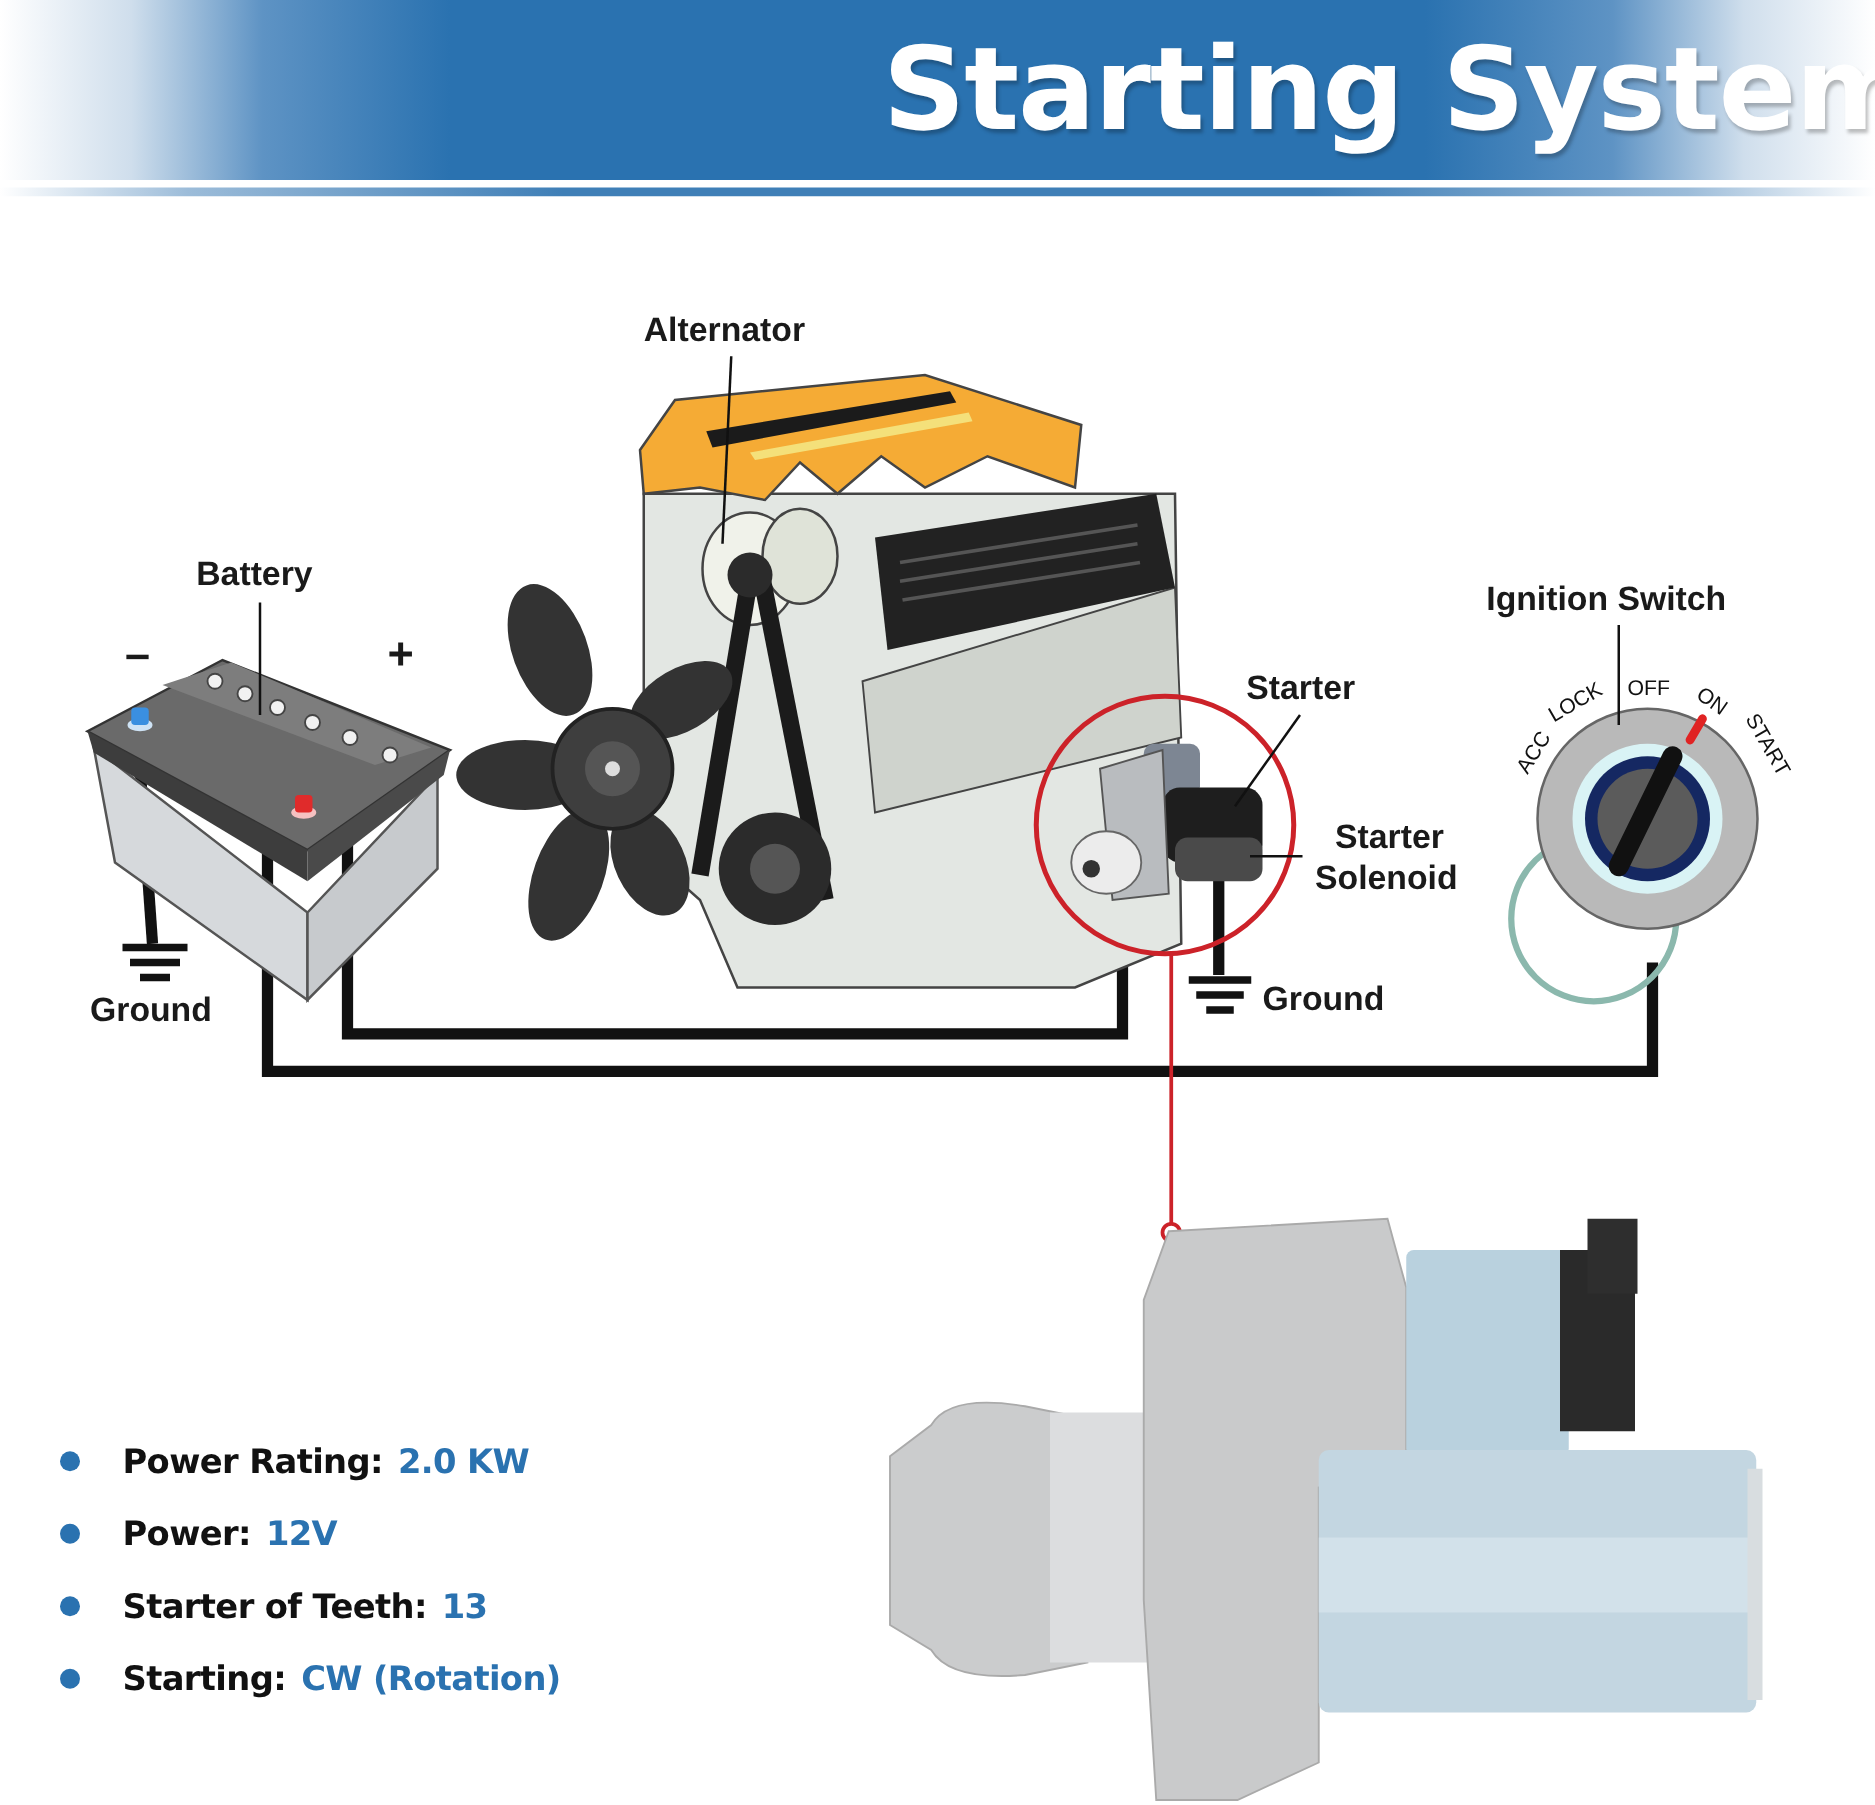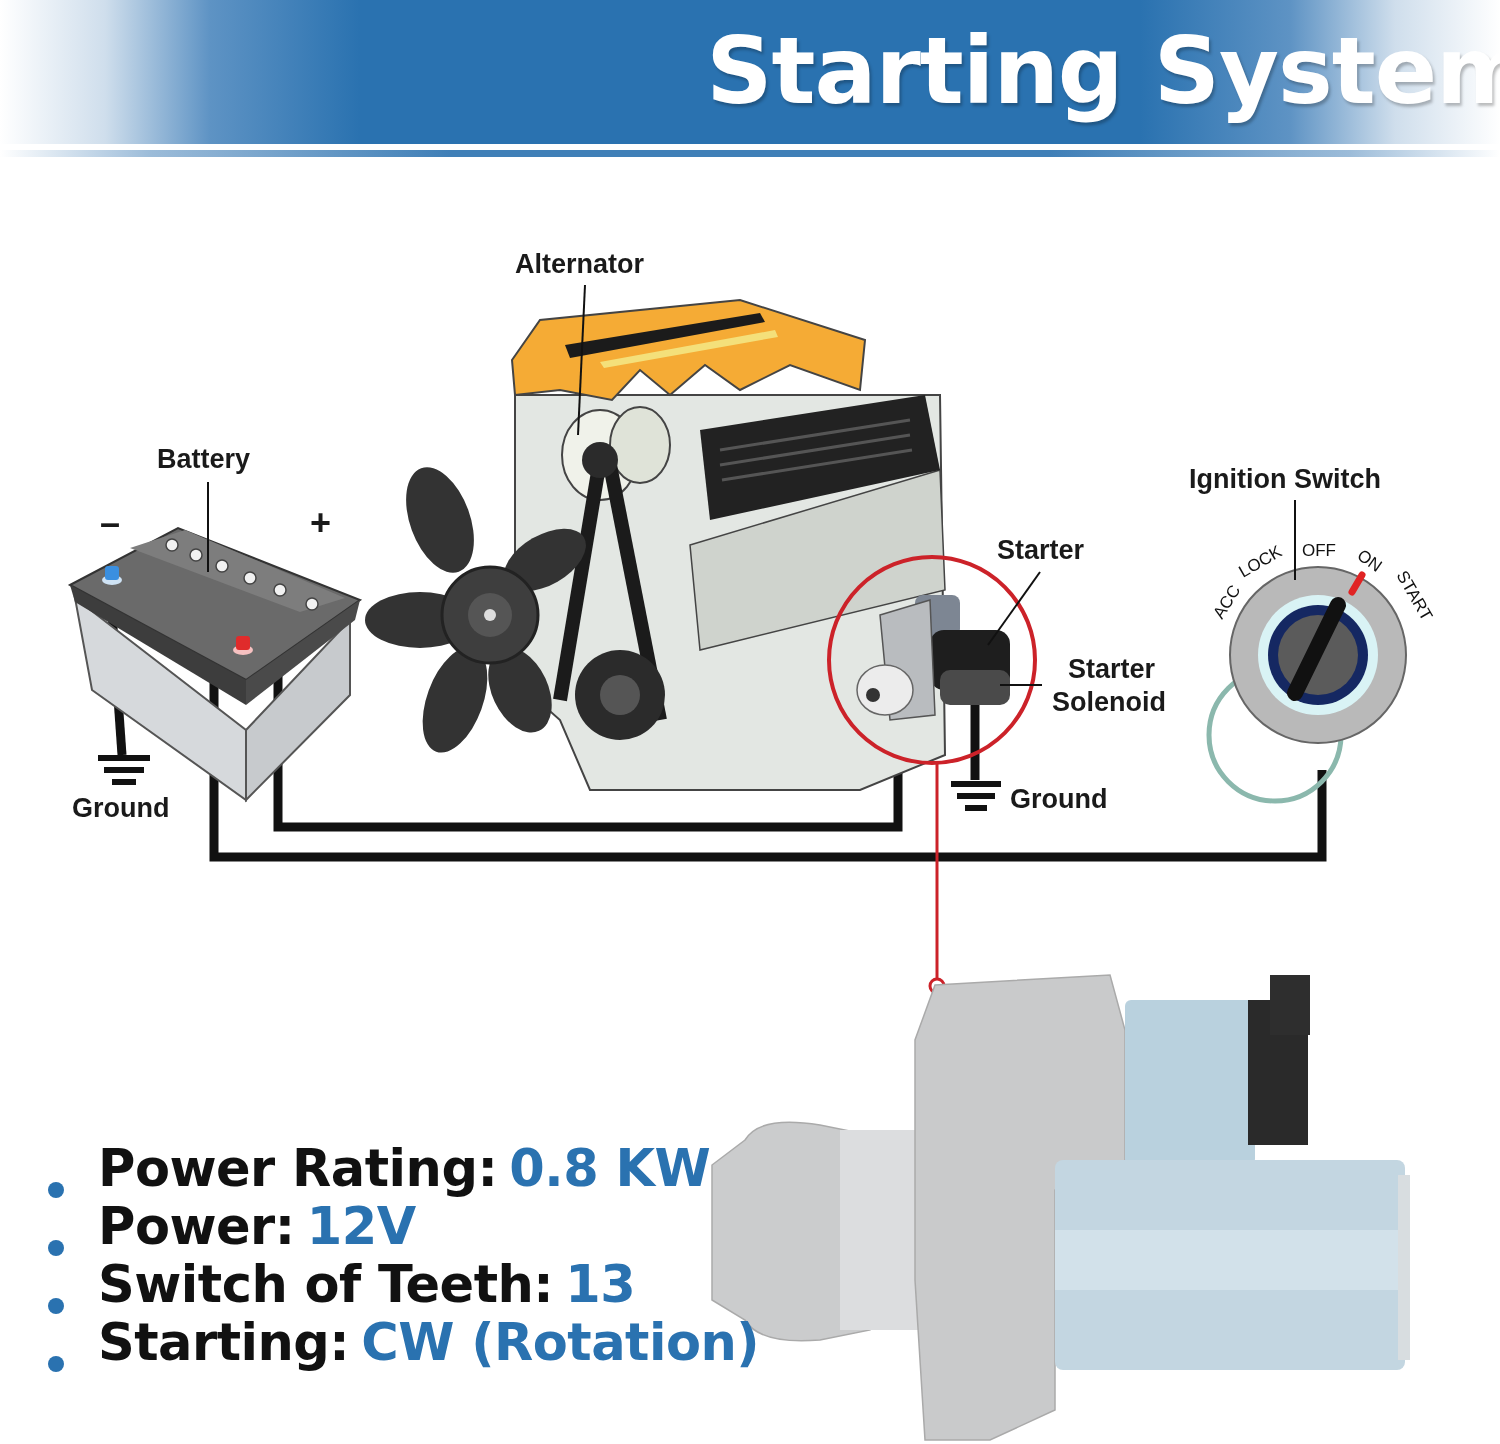--- a/index.html
+++ b/index.html
@@ -7,22 +7,22 @@
          font-family: "Liberation Sans", sans-serif; }
   .banner { position: absolute; left: 0; top: 0; width: 1500px; height: 144px;
             background: linear-gradient(90deg, #ffffff 0%, #cfdeec 7%, #5e93c4 14%, #2a72b0 24%, #2a72b0 76%, #5e93c4 86%, #cfdeec 93%, #ffffff 100%); }
   .banner-rule { position: absolute; left: 0; top: 150px; width: 1500px; height: 7px;
             background: linear-gradient(90deg, #ffffff 0%, #9cbcd9 10%, #3f7fb7 30%, #3f7fb7 70%, #9cbcd9 90%, #ffffff 100%); }
   .title { position: absolute; left: 0; top: 18px; width: 1500px; text-align: right;
            font-family: "DejaVu Sans", sans-serif; font-weight: bold; font-size: 92px;
            color: #ffffff; letter-spacing: -1px; text-shadow: 2px 3px 3px rgba(0,0,0,0.25); padding-left: 31px; }
   .diagram { position: absolute; left: 0; top: 0; }
   .specs { position: absolute; left: 48px; top: 1140px; }
-  .spec { display: flex; align-items: flex-end; height: 58px; font-family: "DejaVu Sans", sans-serif;
-          font-weight: bold; font-size: 51px; color: #111111; white-space: nowrap; letter-spacing: -0.5px; }
+  .spec { display: flex; align-items: center; height: 58px; font-family: "DejaVu Sans", sans-serif;
+          font-weight: bold; font-size: 27px; color: #111111; white-space: nowrap; letter-spacing: -0.5px; }
   .bullet { width: 16px; height: 16px; border-radius: 50%; background: #2a72b0; margin-right: 34px; }
   .spec .val { color: #2a72b0; margin-left: 12px; }
 </style>
 </head>
 <body>
 
 <div class="banner"></div>
 <div class="banner-rule"></div>
 <div class="title">Starting System</div>
 
@@ -149,30 +149,30 @@
     <text x="1052" y="711" font-size="27">Solenoid</text>
     <text x="1010" y="808" font-size="27">Ground</text>
     <text x="1189" y="488" font-size="27">Ignition Switch</text>
   </g>
 </svg>
 
 <div class="specs">
   <div class="spec">
     <span class="bullet"></span>
     <span>Power Rating:</span>
-    <span class="val">0.8 KW</span>
+    <span class="val">2.0 KW</span>
   </div>
   <div class="spec">
     <span class="bullet"></span>
     <span>Power:</span>
     <span class="val">12V</span>
   </div>
   <div class="spec">
     <span class="bullet"></span>
-    <span>Switch of Teeth:</span>
+    <span>Starter of Teeth:</span>
     <span class="val">13</span>
   </div>
   <div class="spec">
     <span class="bullet"></span>
     <span>Starting:</span>
     <span class="val">CW (Rotation)</span>
   </div>
 </div>
 
 </body></html>

